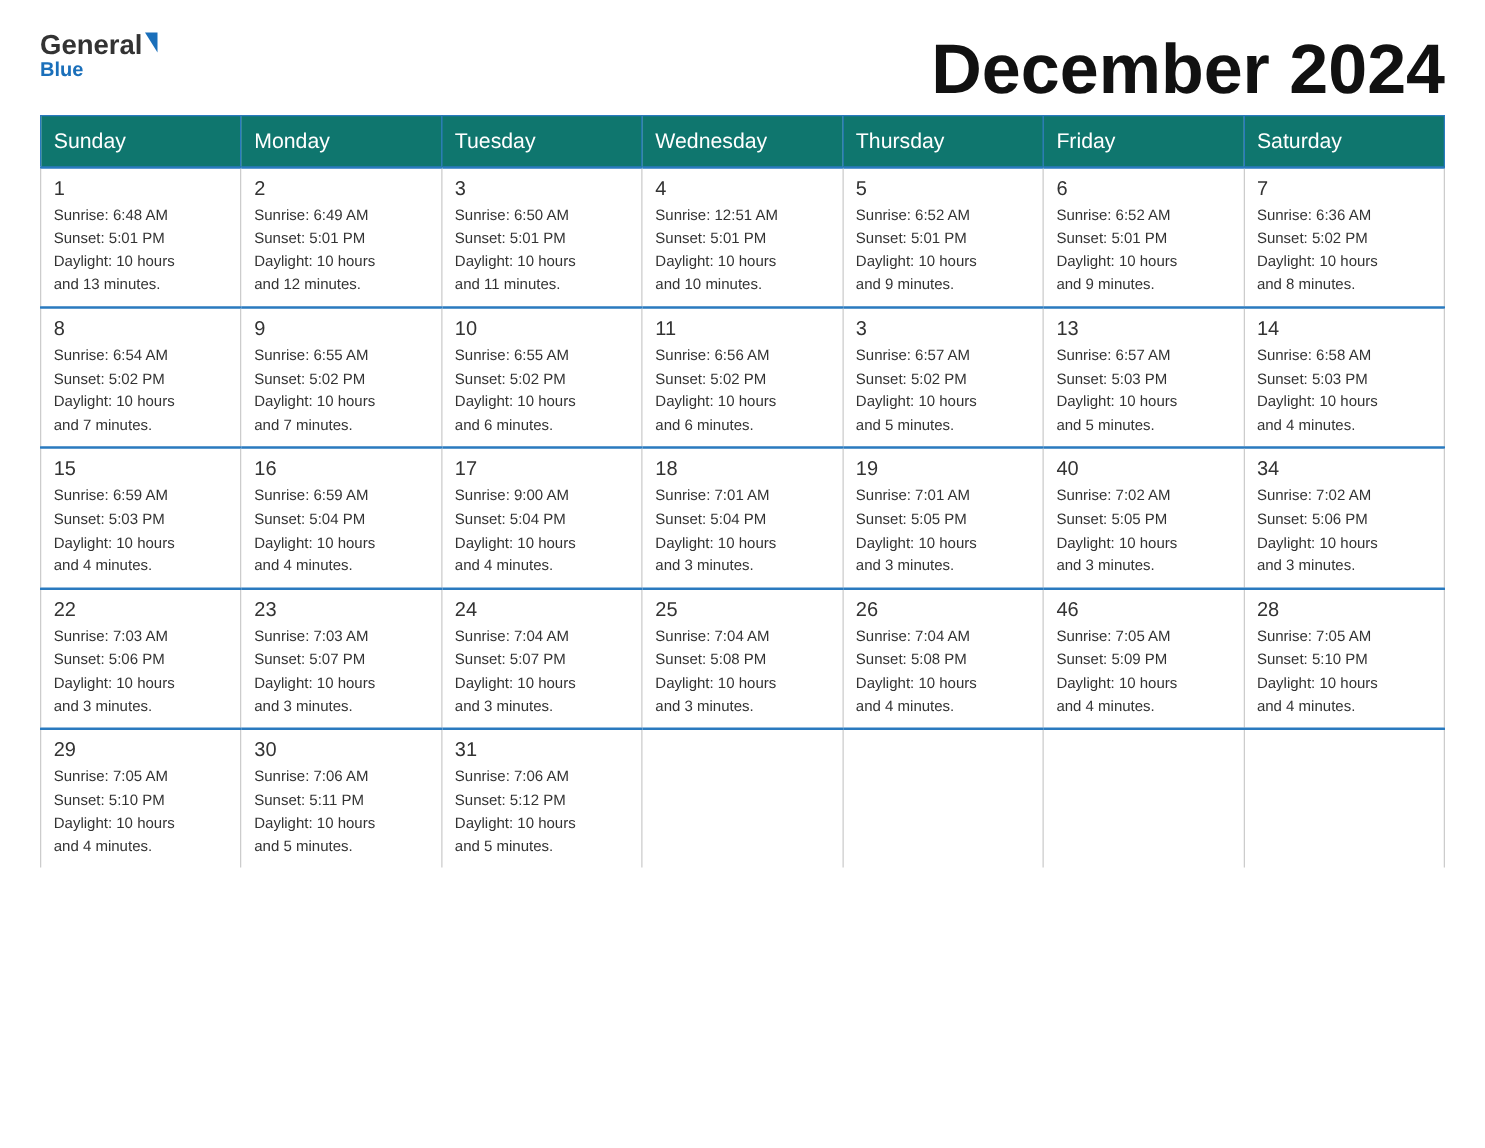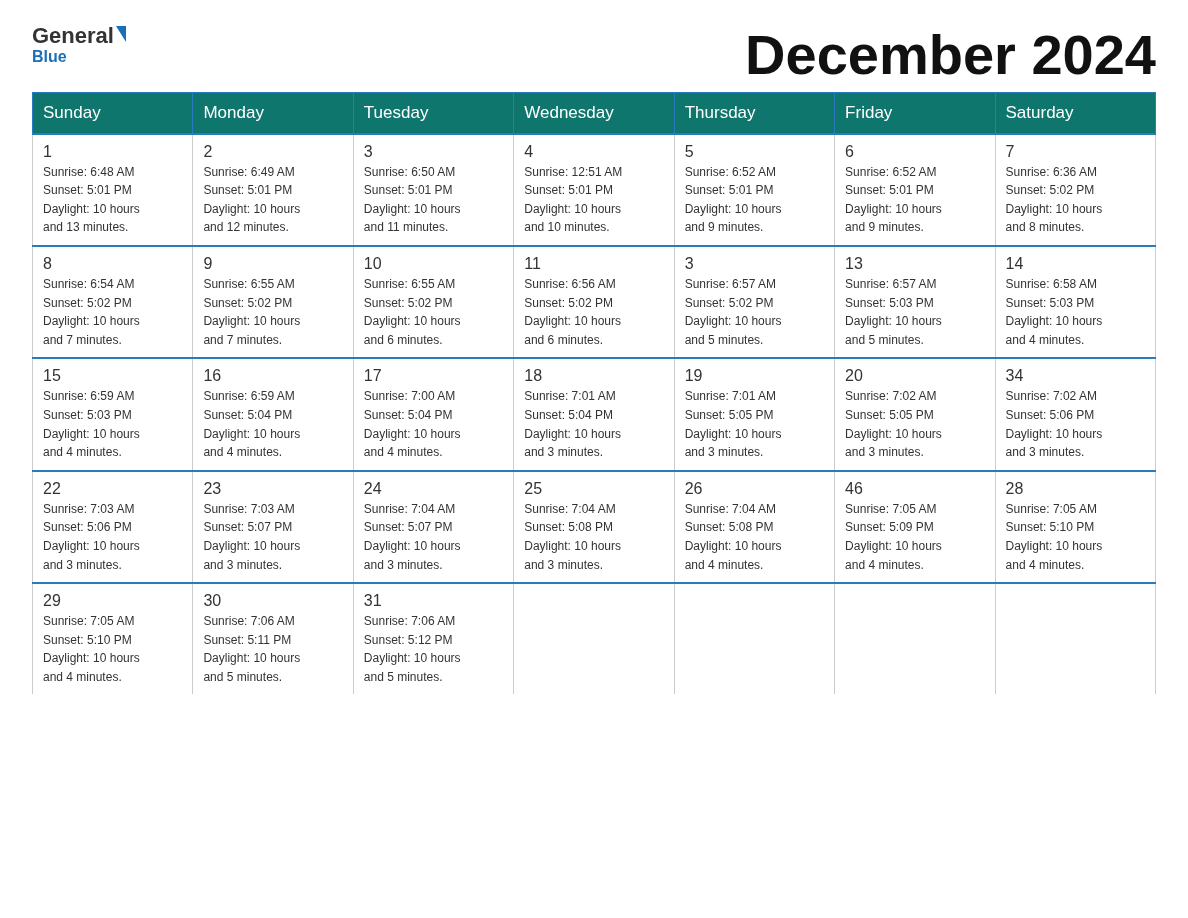--- a/index.html
+++ b/index.html
@@ -185,32 +185,32 @@
         <td>
           <span class="day-num">15</span>
           <div class="day-info"><span>Sunrise: 6:59 AM</span><br><span>Sunset: 5:03 PM</span><br><span>Daylight: 10 hours</span><br><span>and 4 minutes.</span></div>
         </td>
         <td>
           <span class="day-num">16</span>
           <div class="day-info"><span>Sunrise: 6:59 AM</span><br><span>Sunset: 5:04 PM</span><br><span>Daylight: 10 hours</span><br><span>and 4 minutes.</span></div>
         </td>
         <td>
           <span class="day-num">17</span>
-          <div class="day-info"><span>Sunrise: 7:00 AM</span><br><span>Sunset: 5:04 PM</span><br><span>Daylight: 10 hours</span><br><span>and 4 minutes.</span></div>
+          <div class="day-info"><span>Sunrise: 9:00 AM</span><br><span>Sunset: 5:04 PM</span><br><span>Daylight: 10 hours</span><br><span>and 4 minutes.</span></div>
         </td>
         <td>
           <span class="day-num">18</span>
           <div class="day-info"><span>Sunrise: 7:01 AM</span><br><span>Sunset: 5:04 PM</span><br><span>Daylight: 10 hours</span><br><span>and 3 minutes.</span></div>
         </td>
         <td>
           <span class="day-num">19</span>
           <div class="day-info"><span>Sunrise: 7:01 AM</span><br><span>Sunset: 5:05 PM</span><br><span>Daylight: 10 hours</span><br><span>and 3 minutes.</span></div>
         </td>
         <td>
-          <span class="day-num">20</span>
+          <span class="day-num">40</span>
           <div class="day-info"><span>Sunrise: 7:02 AM</span><br><span>Sunset: 5:05 PM</span><br><span>Daylight: 10 hours</span><br><span>and 3 minutes.</span></div>
         </td>
         <td>
           <span class="day-num">34</span>
           <div class="day-info"><span>Sunrise: 7:02 AM</span><br><span>Sunset: 5:06 PM</span><br><span>Daylight: 10 hours</span><br><span>and 3 minutes.</span></div>
         </td>
       </tr>
       <tr class="week-row">
         <td>
           <span class="day-num">22</span>

